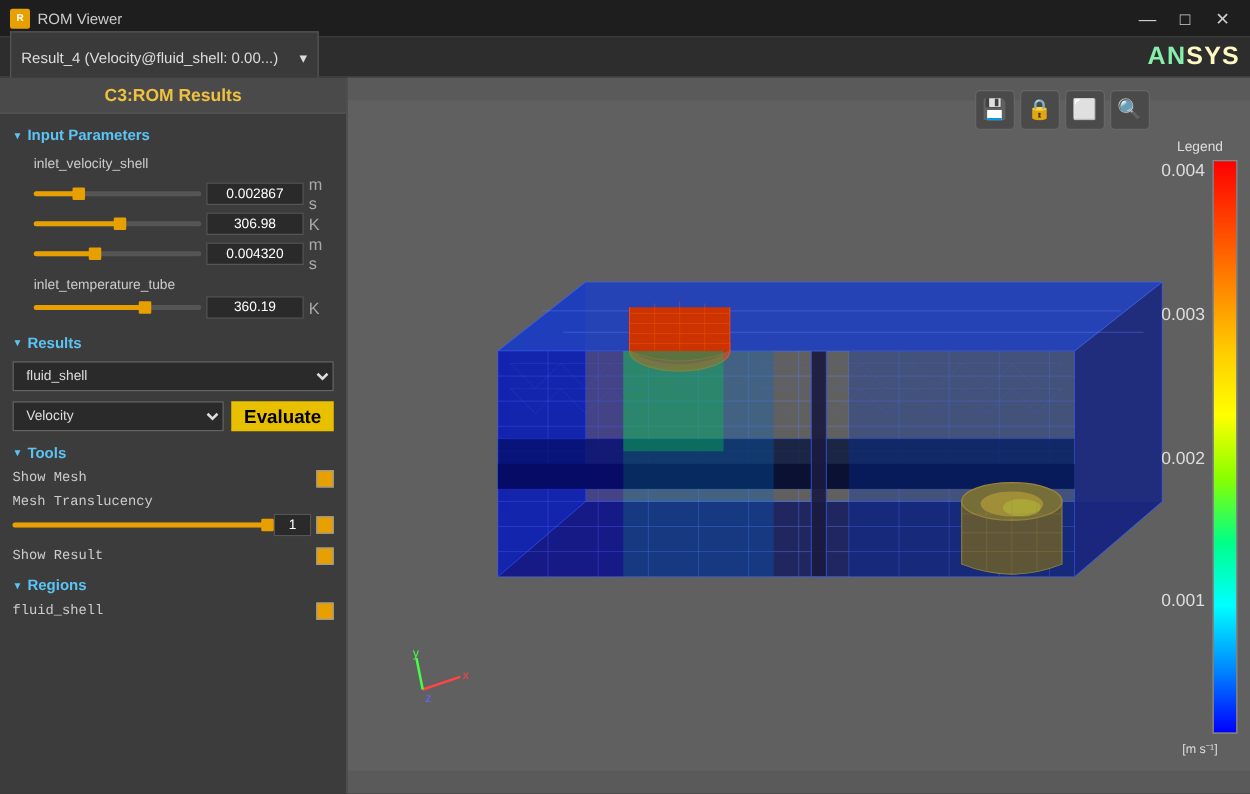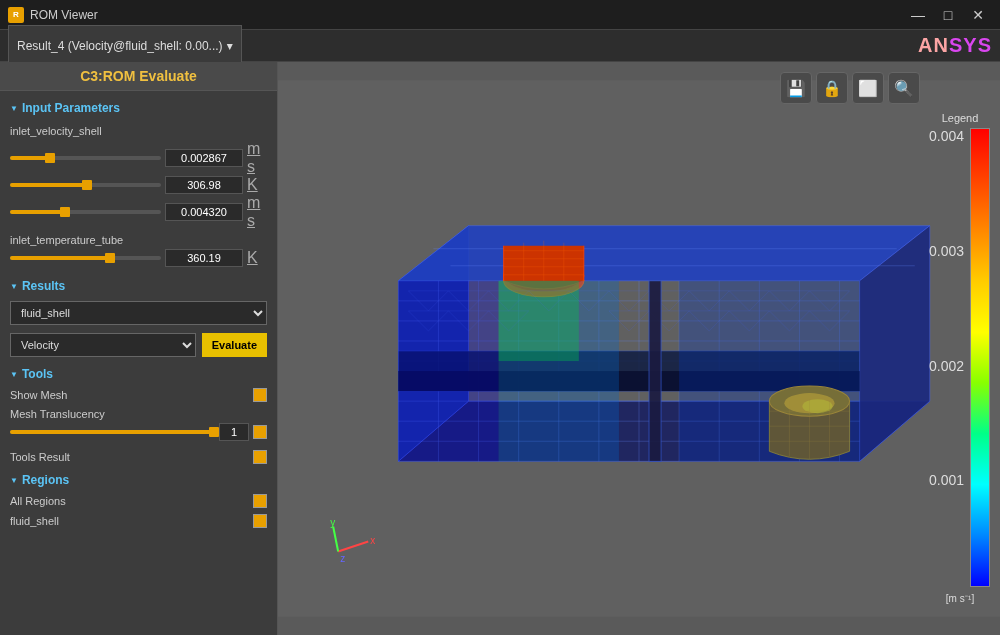--- a/index.html
+++ b/index.html
@@ -59,34 +59,34 @@
       border-bottom: 1px solid #444;
       gap: 8px;
     }
     #result-dropdown {
       display: flex;
       align-items: center;
       background: #3a3a3a;
       border: 1px solid #555;
       height: 41px;
       padding: 0 8px;
-      gap: 4px;
+      gap: 17px;
       font-size: 12px;
       color: #ddd;
       cursor: pointer;
       min-width: 220px;
     }
     #ansys-logo {
       margin-left: auto;
       font-size: 20px;
       font-weight: bold;
       color: #f5a623;
       letter-spacing: 1px;
     }
-    #ansys-logo span { color: #d946ef; }
+    #ansys-logo span { color: #fef9c3; }
 
     
     #main {
       display: flex;
       height: calc(635px - 30px - 32px);
     }
 
     
     #left-panel {
       width: 278px;
@@ -126,21 +126,21 @@
       cursor: pointer;
       margin-top: 2px;
     }
     .section-arrow {
       font-size: 8px;
       color: #5bc4f5;
     }
 
     
     .param-group {
-      padding: 2px 10px 6px 10px;
+      padding: 2px 10px 6px 27px;
     }
     .param-label {
       font-size: 11px;
       color: #ccc;
       margin-bottom: 3px;
       margin-top: 4px;
     }
     .param-row {
       display: flex;
       align-items: center;
@@ -169,23 +169,22 @@
       background: #2a2a2a;
       border: 1px solid #555;
       color: #fff;
       font-size: 11px;
       padding: 2px 4px;
       width: 78px;
       text-align: center;
     }
     .param-unit {
       color: #aaa;
-      font-size: 16px;
+      font-size: 13px;
       width: 20px;
-      text-decoration: underline;
     }
 
     
     .dropdown-row {
       display: flex;
       align-items: center;
       gap: 6px;
       padding: 4px 10px;
     }
     .select-box {
@@ -195,33 +194,34 @@
       font-size: 11px;
       padding: 3px 6px;
       height: 24px;
       flex: 1;
       cursor: pointer;
     }
     .evaluate-btn {
       background: #e8c000;
       color: #000;
       border: none;
-      font-size: 11px;
+      font-size: 15px;
       font-weight: bold;
       padding: 3px 10px;
       height: 24px;
       cursor: pointer;
     }
 
     
     .tool-row {
       display: flex;
       align-items: center;
       justify-content: space-between;
       padding: 3px 10px;
+      font-family: Liberation Mono, monospace;
     }
     .tool-label {
       font-size: 11px;
       color: #ccc;
     }
     .toggle-box {
       width: 14px; height: 14px;
       background: #e8a000;
       border: 1px solid #999;
       cursor: pointer;
@@ -322,28 +322,28 @@
     <button class="titlebar-btn close">✕</button>
   </div>
 </div>
 
 <div id="toolbar">
   <div id="result-dropdown">
     <span>Result_4 (Velocity@fluid_shell: 0.00...)</span>
     <span>▾</span>
   </div>
   <div id="ansys-logo">
-    <span style="color:#fca5a5;">AN</span><span>SYS</span>
+    <span style="color:#86efac;">AN</span><span>SYS</span>
   </div>
 </div>
 
 <div id="main">
 
   <div id="left-panel">
-    <div id="panel-title">C3:ROM Evaluate</div>
+    <div id="panel-title">C3:ROM Results</div>
     <div id="panel-scroll">
 
       <div class="section-header">
         <span class="section-arrow">▼</span>
         <span>Input Parameters</span>
       </div>
       <div class="param-group">
 
         <div class="param-label">inlet_velocity_shell</div>
         <div class="param-row">
@@ -416,33 +416,29 @@
       <div class="param-row" style="padding: 0 10px 6px 10px;">
         <div class="slider-track">
           <div class="slider-fill" style="width:100%"></div>
           <div class="slider-thumb" style="left:97%"></div>
         </div>
         <span class="param-value" style="text-align:center; width:30px; padding:2px;">1</span>
         <div class="toggle-box"></div>
       </div>
 
       <div class="tool-row">
-        <span class="tool-label">Tools Result</span>
+        <span class="tool-label">Show Result</span>
         <div class="toggle-box"></div>
       </div>
 
       <div class="section-header">
         <span class="section-arrow">▼</span>
         <span>Regions</span>
       </div>
 
-      <div class="tool-row">
-        <span class="tool-label">All Regions</span>
-        <div class="toggle-box"></div>
-      </div>
       <div class="tool-row">
         <span class="tool-label">fluid_shell</span>
         <div class="toggle-box"></div>
       </div>
 
     </div>
   </div>
 
   <div id="viewport">
     

